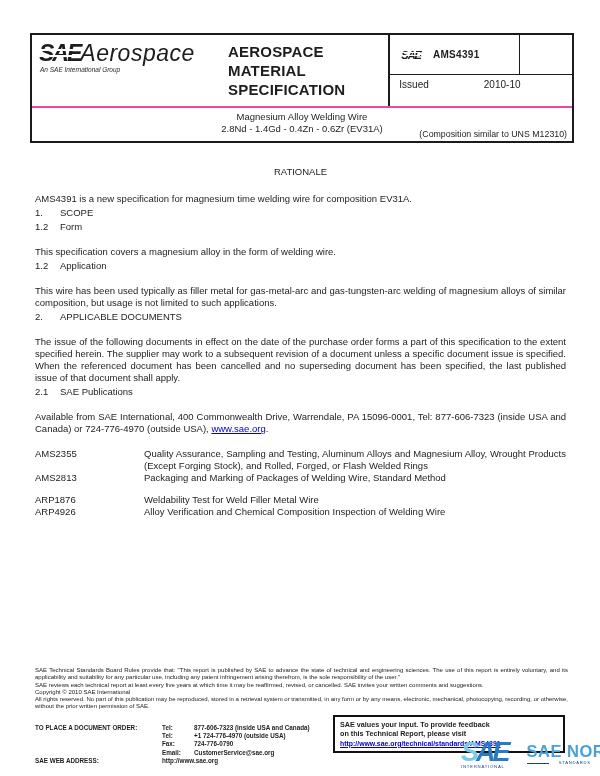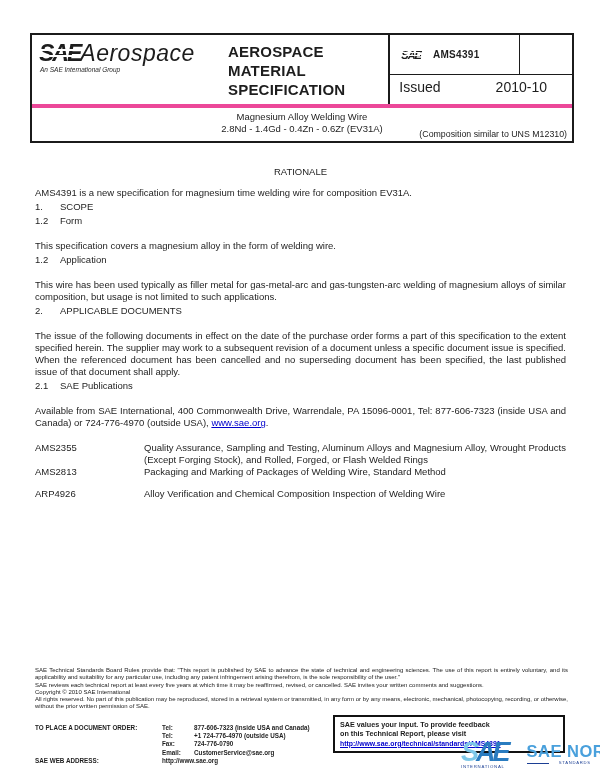--- a/index.html
+++ b/index.html
@@ -6,46 +6,46 @@
   html,body { background:#888; }
   .page {
     position:relative; width:600px; height:776px; margin:0 auto;
     background:#ffffff; color:#1d1d1d;
     font-family:"Liberation Sans", sans-serif;
     overflow:hidden;
   }
 
   
   .hdr { position:absolute; left:30px; top:33px; width:544px; border:2px solid #1b1b1b; }
-  .hdr-row1 { display:flex; height:73px; border-bottom:4px solid #ec4899; }
+  .hdr-row1 { display:flex; height:73px; border-bottom:2px solid #ec4899; }
   .cell-left { position:relative; width:359px; }
   .logo { position:absolute; left:7px; top:7px; white-space:nowrap; }
   .sae-mark { position:relative; display:inline-block; font-weight:900; font-style:italic; font-size:23px; letter-spacing:-2px; line-height:22px; }
   .sae-mark::before, .sae-mark::after { content:""; position:absolute; left:-2px; right:2px; height:2px; background:#fff; }
   .sae-mark::before { top:7px; } .sae-mark::after { top:13px; }
   .sae-brand { font-style:italic; font-weight:400; font-size:23px; letter-spacing:0.5px; line-height:22px; }
   .tagline { position:absolute; left:8px; top:31px; font-style:italic; font-size:6.5px; color:#2a2a2a; }
   .doctype { position:absolute; left:196px; top:7px; font-weight:bold; font-size:15px; line-height:19px; letter-spacing:0.2px; }
   .cell-num { width:185px; border-left:2px solid #1b1b1b; display:flex; flex-direction:column; }
   .num-top { display:flex; height:40px; border-bottom:1.5px solid #1b1b1b; }
   .num-main { flex:1; display:flex; align-items:center; padding-left:11px; gap:12px; }
   .sae-mini { position:relative; display:inline-block; font-weight:900; font-style:italic; font-size:11px; letter-spacing:-1px; }
   .sae-mini::before, .sae-mini::after { content:""; position:absolute; left:-1px; right:1px; height:1px; background:#fff; }
   .sae-mini::before { top:3.5px; } .sae-mini::after { top:6.5px; }
   .num-id { font-weight:bold; font-size:10px; letter-spacing:0.3px; }
   .num-side { width:53px; border-left:1.5px solid #1b1b1b; }
-  .num-issued { display:flex; padding:4px 0 0 9px; font-size:14px; }
+  .num-issued { display:flex; padding:4px 0 0 9px; font-size:10px; }
   .issued-date { margin-left:55px;text-align:center; }
   .hdr-row2 { position:relative; height:33px; }
   .doc-title { text-align:center; padding-top:3px; font-size:9.5px; line-height:12px; }
   .comp-note { position:absolute; right:5px; bottom:2px; font-size:8.8px; }
 
   
   .main { position:absolute; left:35px; top:166px; width:531px; font-size:9.5px; line-height:12px; }
-  .rationale-h { text-align:center; margin-bottom:9px; }
+  .rationale-h { text-align:center; margin-bottom:15px; }
   .para { text-align:justify; margin-top:13px; }
   .h-row { margin-top:2px; }
   .h-num { display:inline-block; width:25px; }
   .pub-group { margin-top:13px; }
   .pub-group + .pub-group { margin-top:10px; }
   .pub-row { display:flex; }
   .pub-code { width:109px; flex-shrink:0; }
   .pub-title { flex:1; text-align:justify; }
   .link { color:#0000cc; text-decoration:underline; cursor:pointer; }
 
@@ -140,20 +140,24 @@
       <div class="pub-row">
         <span class="pub-code">AMS2355</span>
         <span class="pub-title">Quality Assurance, Sampling and Testing, Aluminum Alloys and Magnesium Alloy, Wrought Products (Except Forging Stock), and Rolled, Forged, or Flash Welded Rings</span>
       </div>
       <div class="pub-row">
         <span class="pub-code">AMS2813</span>
         <span class="pub-title">Packaging and Marking of Packages of Welding Wire, Standard Method</span>
       </div>
     </div>
     <div class="pub-group">
+      <div class="pub-row">
+        <span class="pub-code">ARP1876</span>
+        <span class="pub-title">Weldability Test for Weld Filler Metal Wire</span>
+      </div>
       <div class="pub-row">
         <span class="pub-code">ARP4926</span>
         <span class="pub-title">Alloy Verification and Chemical Composition Inspection of Welding Wire</span>
       </div>
     </div>
   </div>
 
   <div class="legal">
     <div>SAE Technical Standards Board Rules provide that: "This report is published by SAE to advance the state of technical and engineering sciences. The use of this report is entirely voluntary, and its applicability and suitability for any particular use, including any patent infringement arising therefrom, is the sole responsibility of the user."</div>
     <div>SAE reviews each technical report at least every five years at which time it may be reaffirmed, revised, or cancelled. SAE invites your written comments and suggestions.</div>

